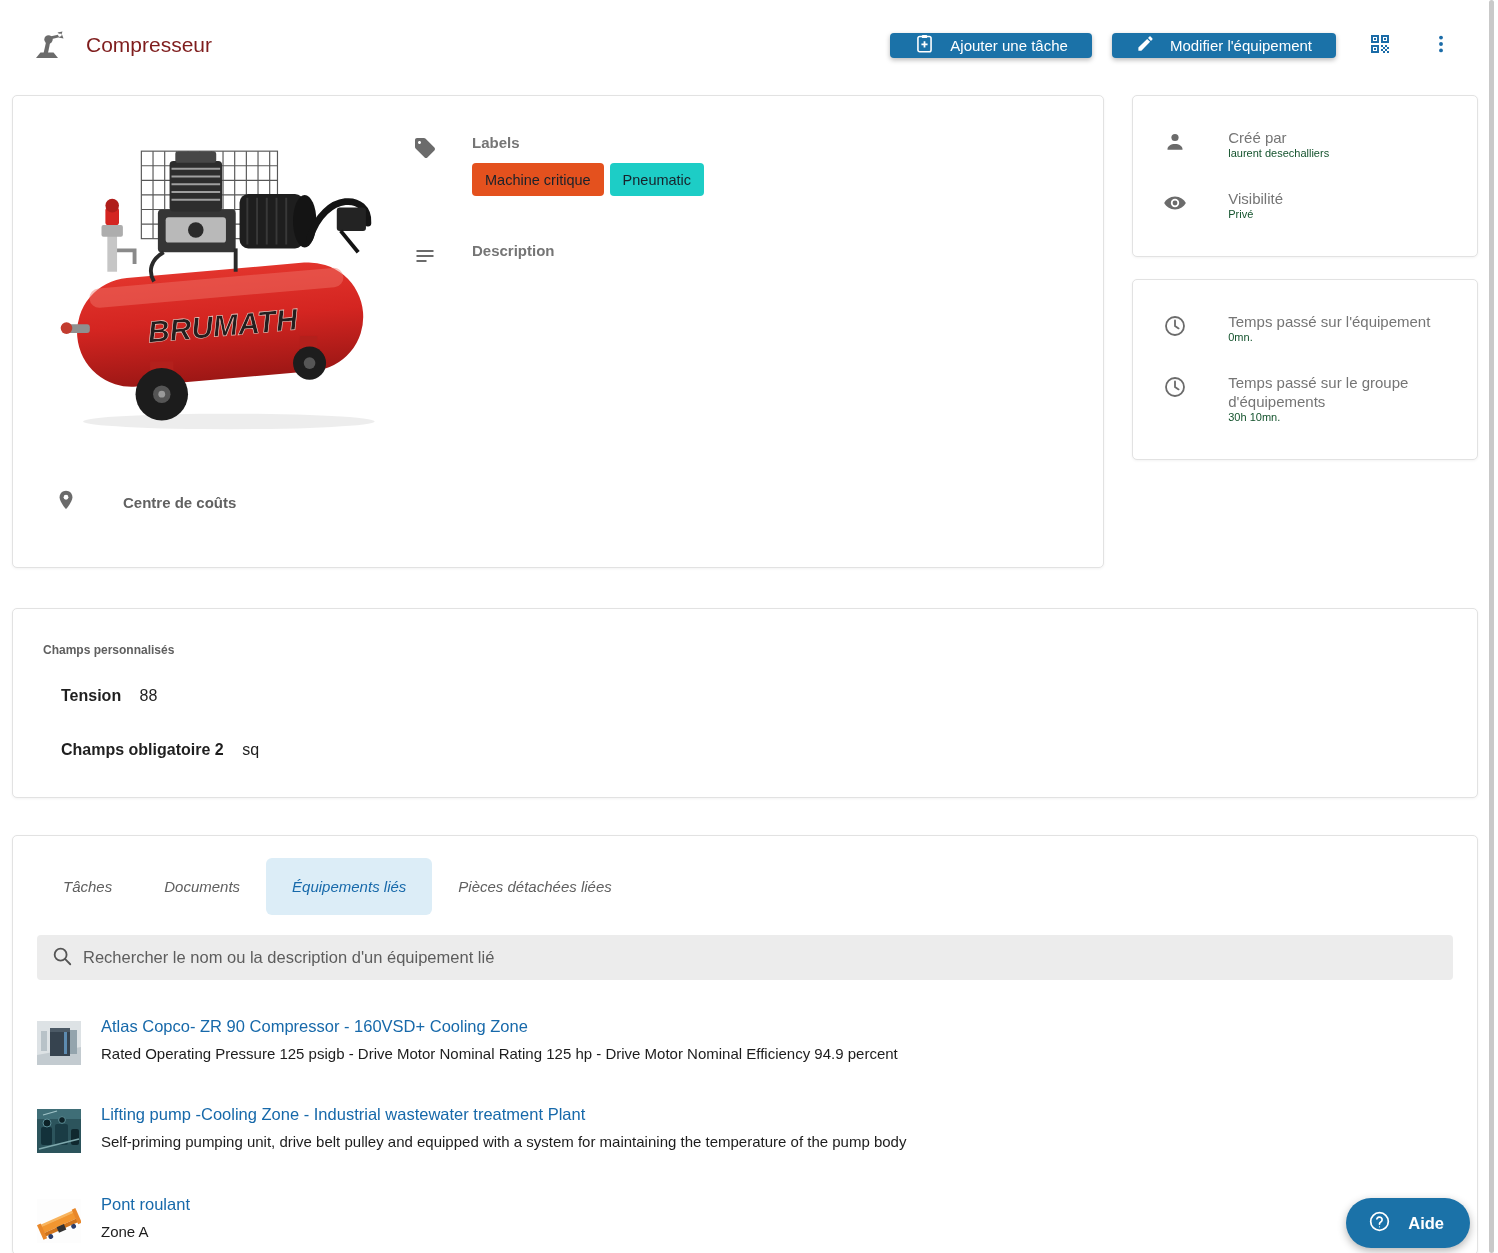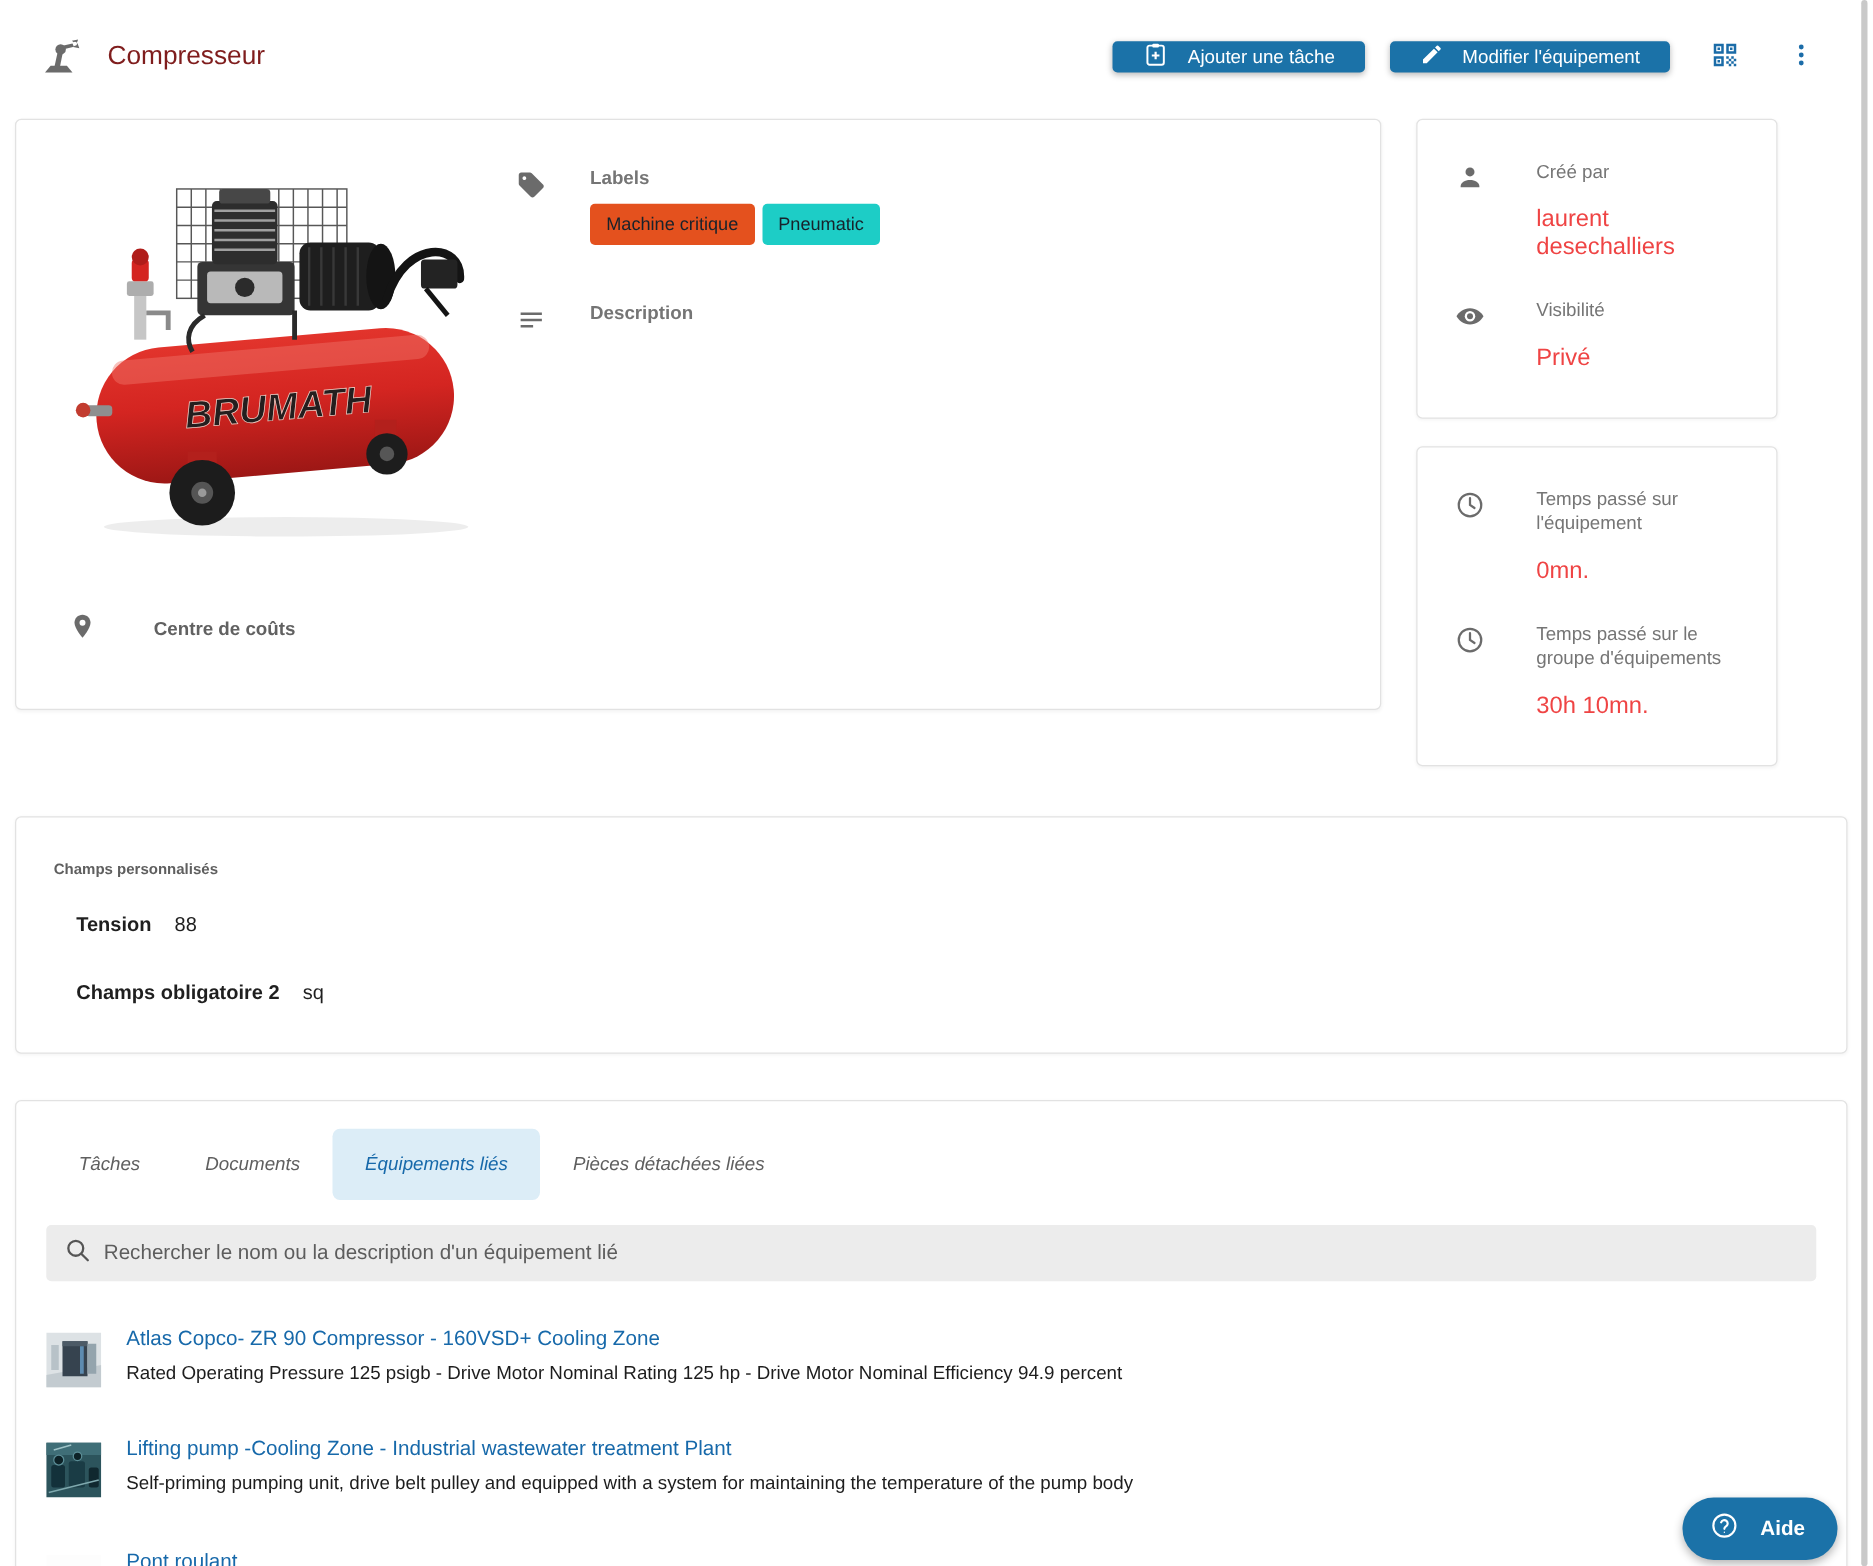--- a/index.html
+++ b/index.html
@@ -18,21 +18,21 @@
     font-family:"Liberation Sans", sans-serif; }
   .btn + .btn { margin-left:20px; }
   .icon-btn { background:none; border:none; cursor:pointer; padding:6px; margin-left:26px; display:inline-flex; }
 
   
   .content { padding:5px 20px 0 12px; }
   .card { background:#fff; border:1px solid #e2e2e2; border-radius:5px;
     box-shadow:0 1px 3px rgba(0,0,0,0.05); }
   .main-row { display:flex; gap:28px; align-items:flex-start; }
   .main-card { width:1093px; height:473px; padding:26px 28px; position:relative; }
-  .side-col { width:289px; display:flex; flex-direction:column; gap:22px; }
+  .side-col { width:346px; display:flex; flex-direction:column; gap:22px; }
   .side-card { padding:32px 30px 36px 30px; }
 
   .main-inner { display:flex; }
   .equip-col { width:372px; flex:0 0 auto; }
   .equip-img { width:350px; height:315px; margin-left:8px; }
   .pin-row { display:flex; align-items:center; margin-top:48px; margin-left:14px; gap:46px; }
   .pin-row .row-label { font-size:15px; color:#616161; }
 
   .info-col { flex:1; padding-top:12px; }
   .info-row { display:flex; margin-bottom:46px; }
@@ -42,21 +42,21 @@
   .chip { height:33px; display:inline-flex; align-items:center; padding:0 13px;
     border-radius:4px; font-size:14.5px; color:#18222b; }
   .chip.orange { background:#e4511e; }
   .chip.teal { background:#1dcdc6; }
 
   
   .side-row { display:flex; margin-bottom:30px; }
   .side-row:last-child { margin-bottom:0; }
   .side-row .row-icon { width:24px; flex:0 0 auto; margin-right:41px; padding-top:2px; }
   .side-label { font-size:15px; color:#757575; line-height:1.27; }
-  .side-value { font-size:19px; color:#ef4444; margin-top:18px; }
+  .side-value { font-size:11px; color:#14532d; margin-top:0; }
 
   
   .fields-card { margin-top:40px; width:1466px; height:190px; padding:34px 30px; }
   .fields-title { font-size:12px; font-weight:bold; color:#5f5f5f; }
   .field-row { margin-top:30px; margin-left:18px; font-size:16px; }
   .field-name { font-weight:bold; color:#1f1f1f; margin-right:14px; }
   .field-value { color:#1f1f1f; }
 
   
   .tabs-card { margin-top:37px; width:1466px; height:420px; padding:22px 24px; overflow:hidden; }

